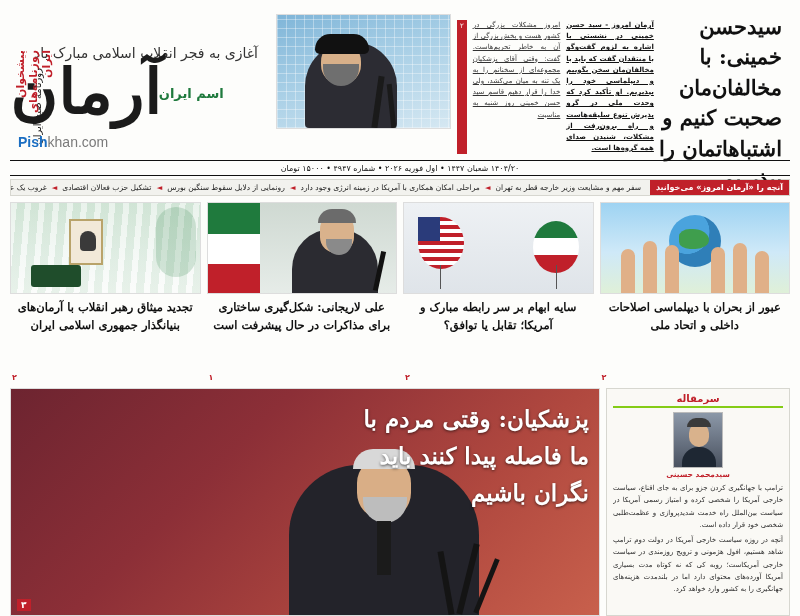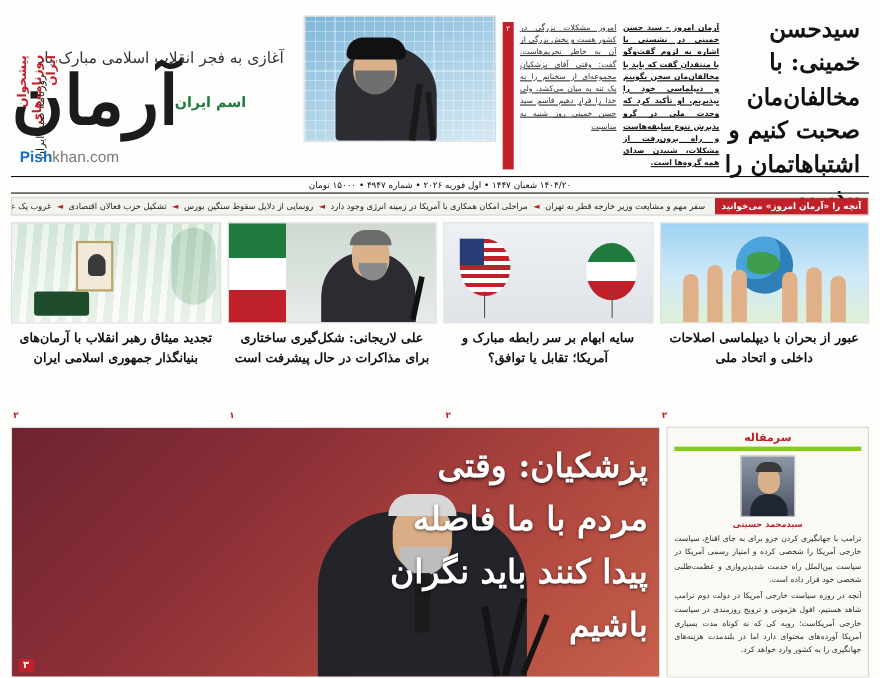--- a/index.html
+++ b/index.html
@@ -353,21 +353,21 @@
   .feat-beard { position:absolute; right:192px; bottom:92px; width:44px; height:26px; background:#bdbdbd; border-radius:0 0 22px 22px;}
   .feat-tie { position:absolute; right:208px; bottom:40px; width:14px; height:54px; background:#1b1b1b;}
   .feat-mic1 { position:absolute; right:128px; bottom:0; width:6px; height:72px; background:#141414; transform:rotate(14deg);}
   .feat-mic2 { position:absolute; right:150px; bottom:0; width:6px; height:64px; background:#141414; transform:rotate(-10deg);}
   .feat-mic3 { position:absolute; right:110px; bottom:0; width:5px; height:58px; background:#141414; transform:rotate(22deg);}
   .feature-title {
     position: absolute;
     right: 10px; top: 12px;
     width: 250px;
     font-family: "DejaVu Serif", "Liberation Serif", serif;
-    font-size: 30px;
+    font-size: 23px;
     font-weight: bold;
     color: #ffffff;
     line-height: 1.6;
     text-align: right;
     direction: rtl;
     text-shadow: 0 1px 3px rgba(0,0,0,.6);
   }
   .feature-page {
     position: absolute;
     left: 6px; bottom: 4px;
@@ -385,21 +385,21 @@
     display: flex;
     flex-direction: column;
     padding: 4px 6px;
     direction: rtl;
   }
   .oped-kicker {
     text-align: center;
     color: #c0202a;
     font-size: 10px;
     font-weight: bold;
-    border-bottom: 4px solid #84cc16;
+    border-bottom: 2px solid #84cc16;
     padding-bottom: 2px;
     margin-bottom: 4px;
   }
   .oped-title {
     font-family: "DejaVu Serif", "Liberation Serif", serif;
     text-align: center;
     font-size: 12.5px;
     font-weight: bold;
     color: #111;
     margin-bottom: 4px;

